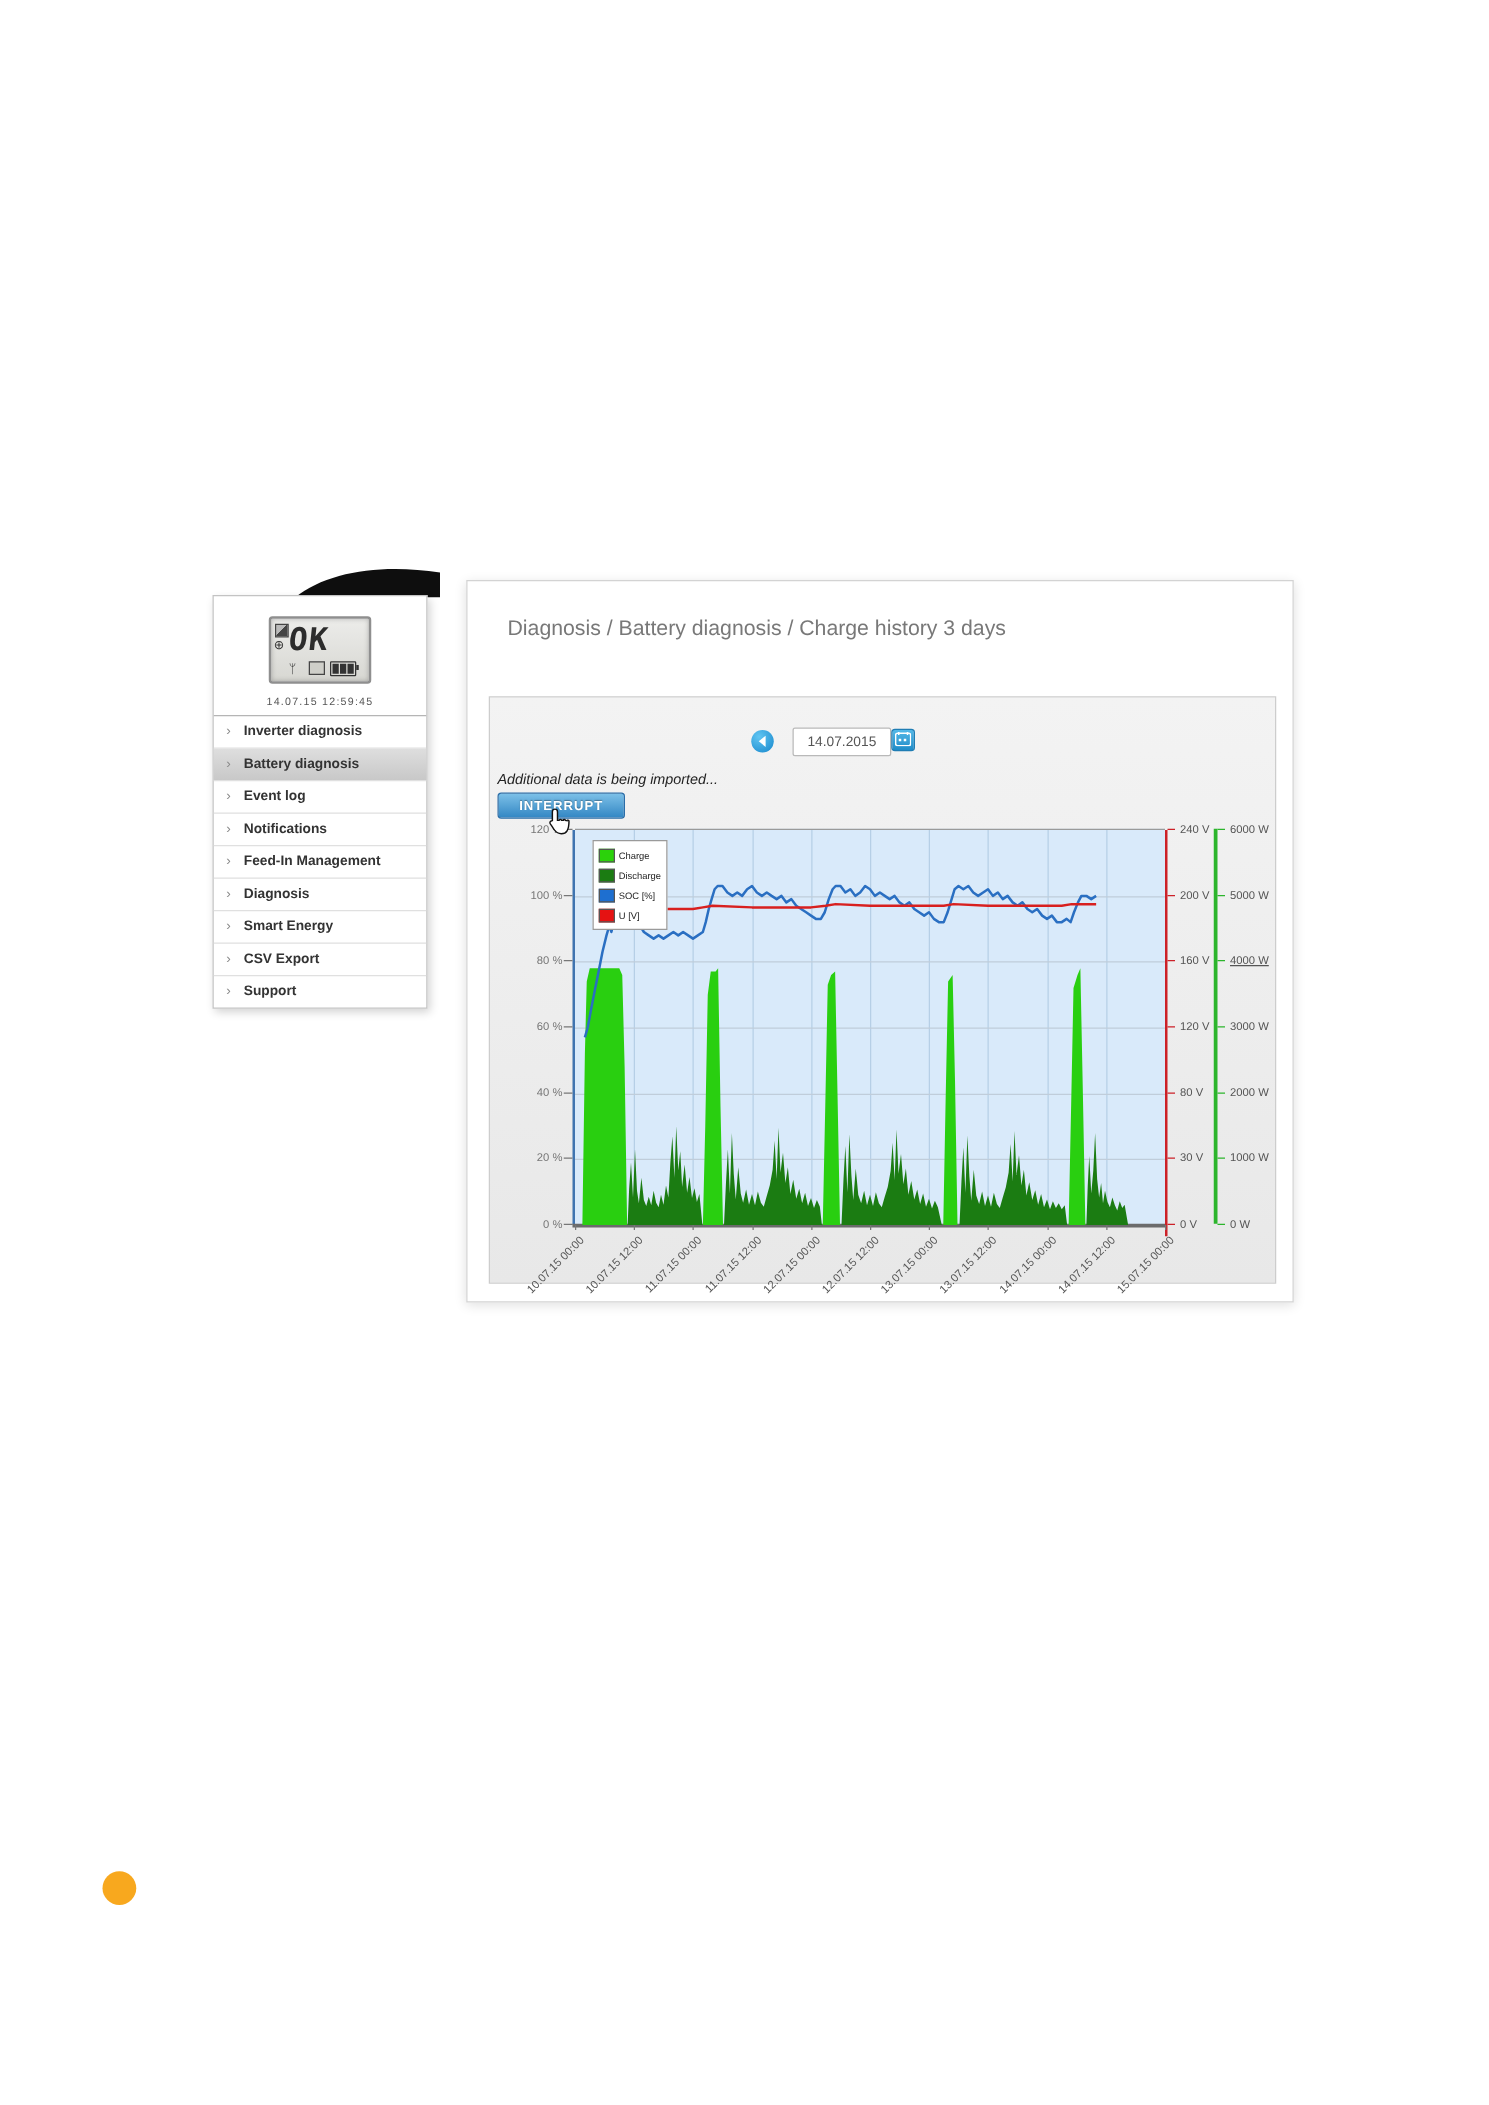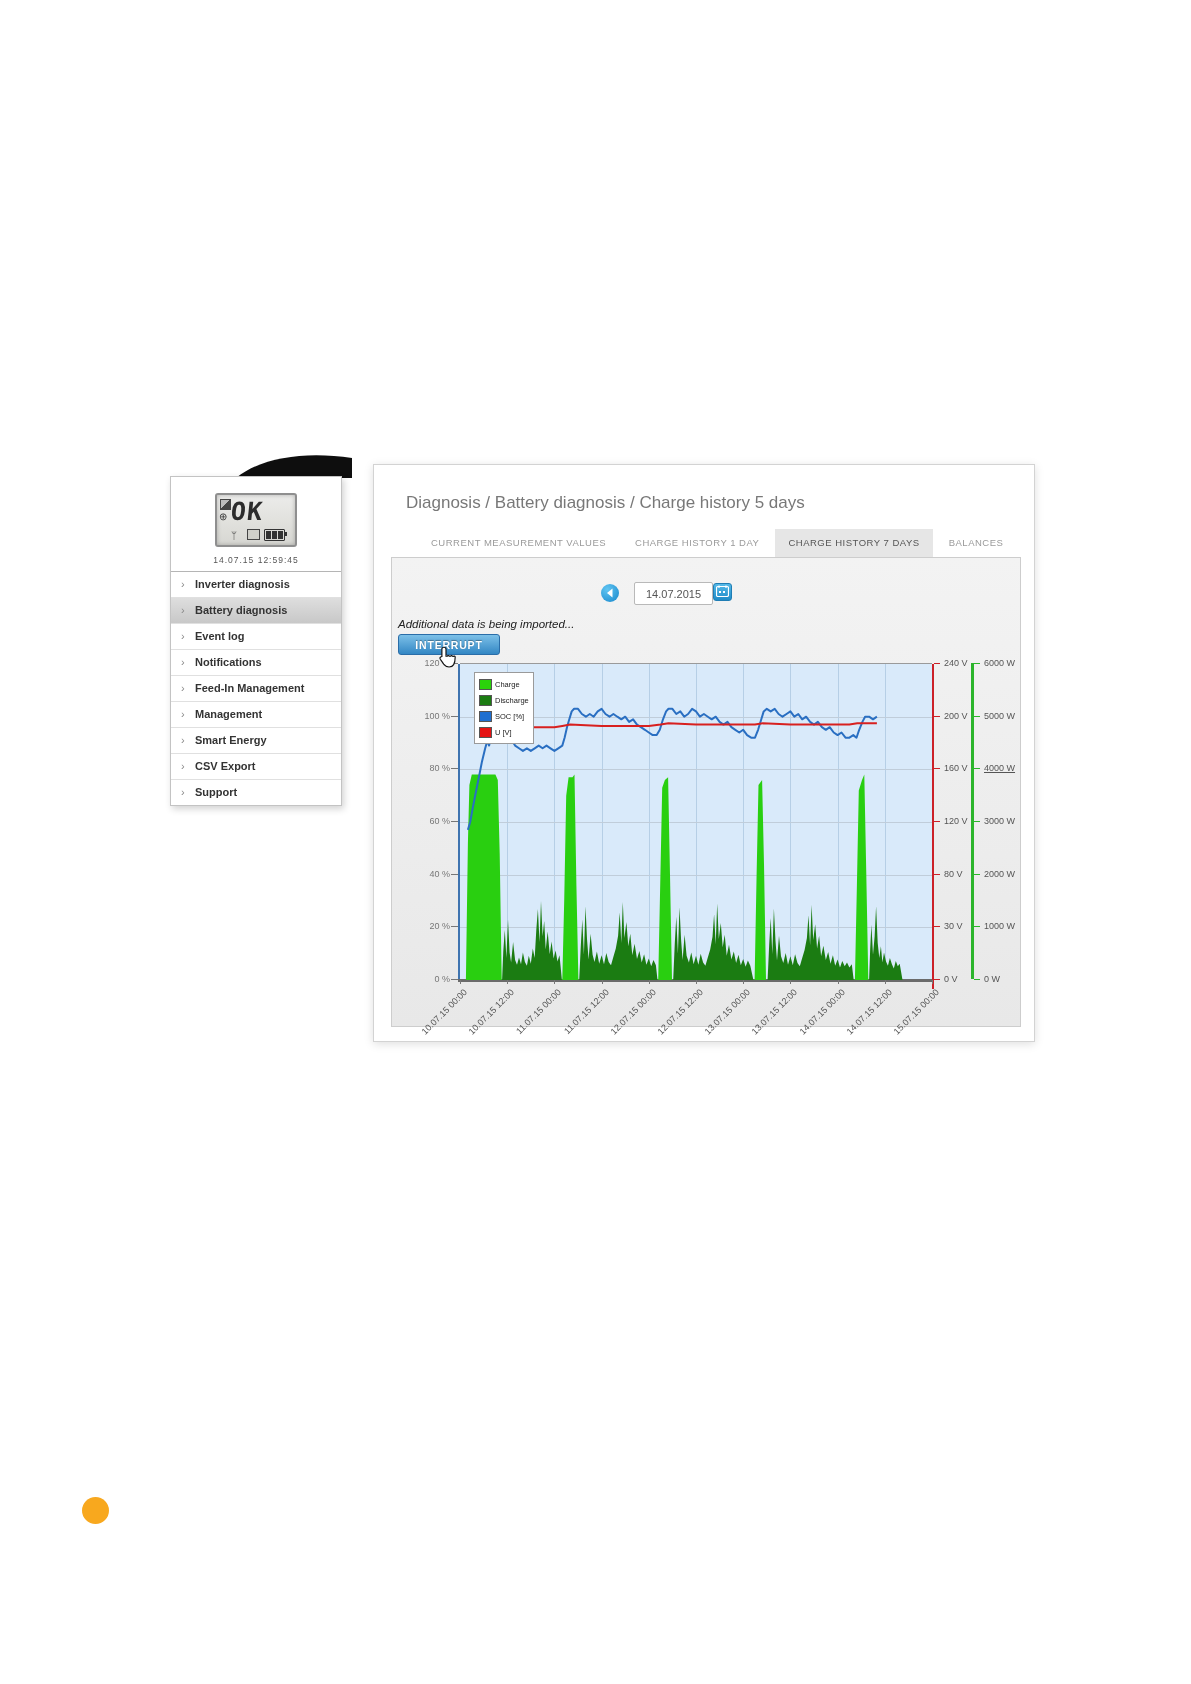--- a/index.html
+++ b/index.html
@@ -98,35 +98,29 @@
           </span>
       </div>
       <div class="lcd-time">14.07.15 12:59:45</div>
     </div>
     <nav class="menu" id="menu">
         <div class="mi"><span class="chev">›</span><span>Inverter diagnosis</span></div>
         <div class="mi active"><span class="chev">›</span><span>Battery diagnosis</span></div>
         <div class="mi"><span class="chev">›</span><span>Event log</span></div>
         <div class="mi"><span class="chev">›</span><span>Notifications</span></div>
         <div class="mi"><span class="chev">›</span><span>Feed-In Management</span></div>
-        <div class="mi"><span class="chev">›</span><span>Management</span></div>
+        <div class="mi"><span class="chev">›</span><span>Diagnosis</span></div>
         <div class="mi"><span class="chev">›</span><span>Smart Energy</span></div>
         <div class="mi"><span class="chev">›</span><span>CSV Export</span></div>
         <div class="mi"><span class="chev">›</span><span>Support</span></div>
       </nav>
   </aside>
 
   <main class="panel">
-    <h1 class="crumb">Diagnosis / Battery diagnosis / Charge history 5 days</h1>
-    <div class="tabs" id="tabs">
-        <div class="tab">CURRENT MEASUREMENT VALUES</div>
-        <div class="tab">CHARGE HISTORY 1 DAY</div>
-        <div class="tab active">CHARGE HISTORY 7 DAYS</div>
-        <div class="tab">BALANCES</div>
-      </div>
+    <h1 class="crumb">Diagnosis / Battery diagnosis / Charge history 3 days</h1>
 
     <section class="chartpanel" id="chartpanel">
       <button class="prevbtn">
         <svg width="18" height="18" viewBox="0 0 18 18">
           <polygon points="11.5,4.5 6,9 11.5,13.5" fill="#fff"></polygon>
         </svg>
       </button>
       <input class="date-input" readonly="" value="14.07.2015" style="">
       <button class="calbtn">
         <svg width="13" height="12" viewBox="0 0 13 12">

